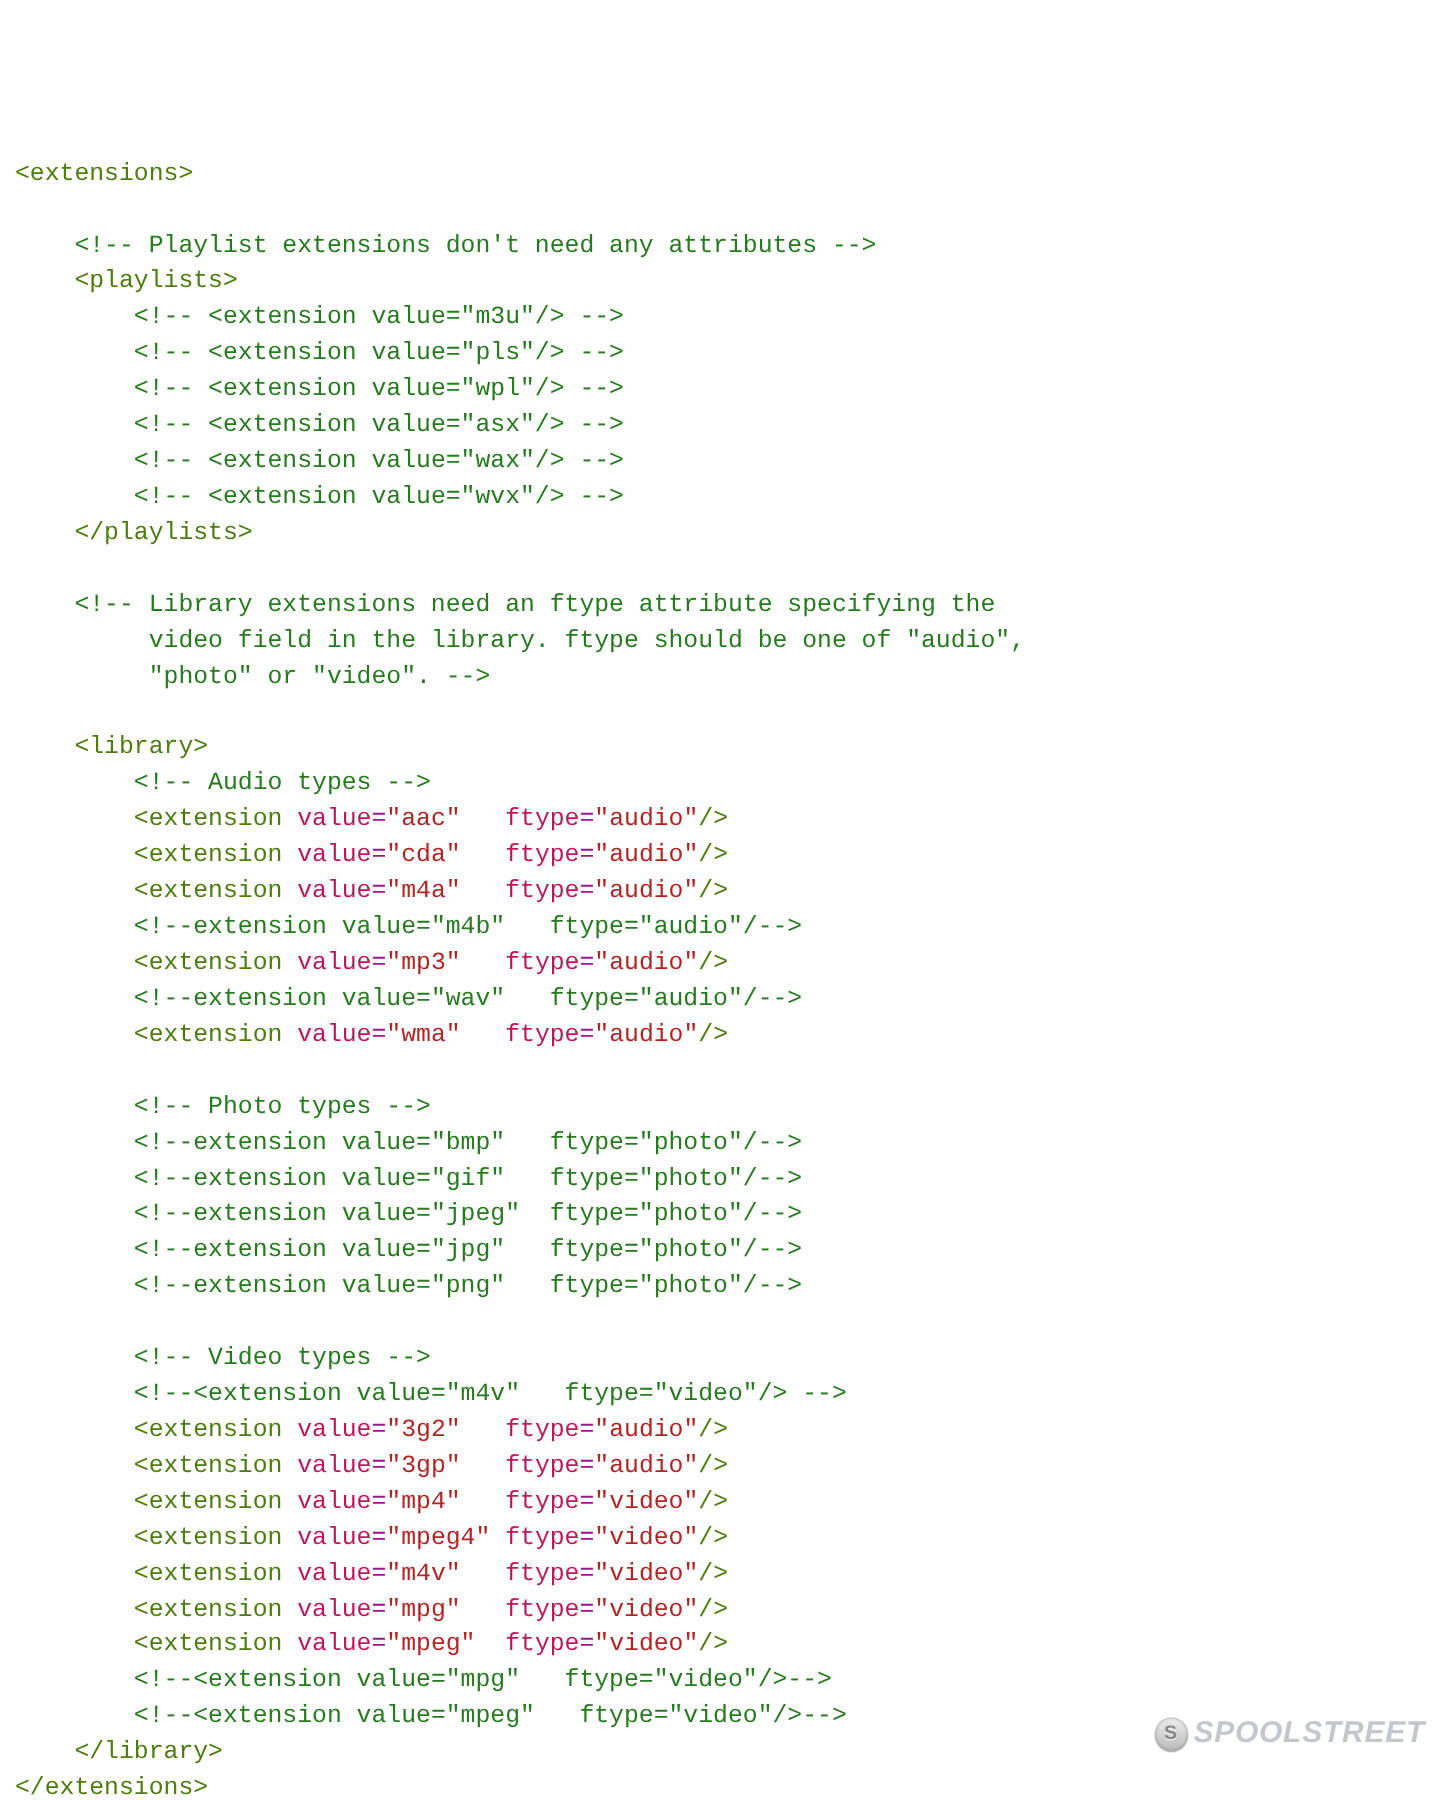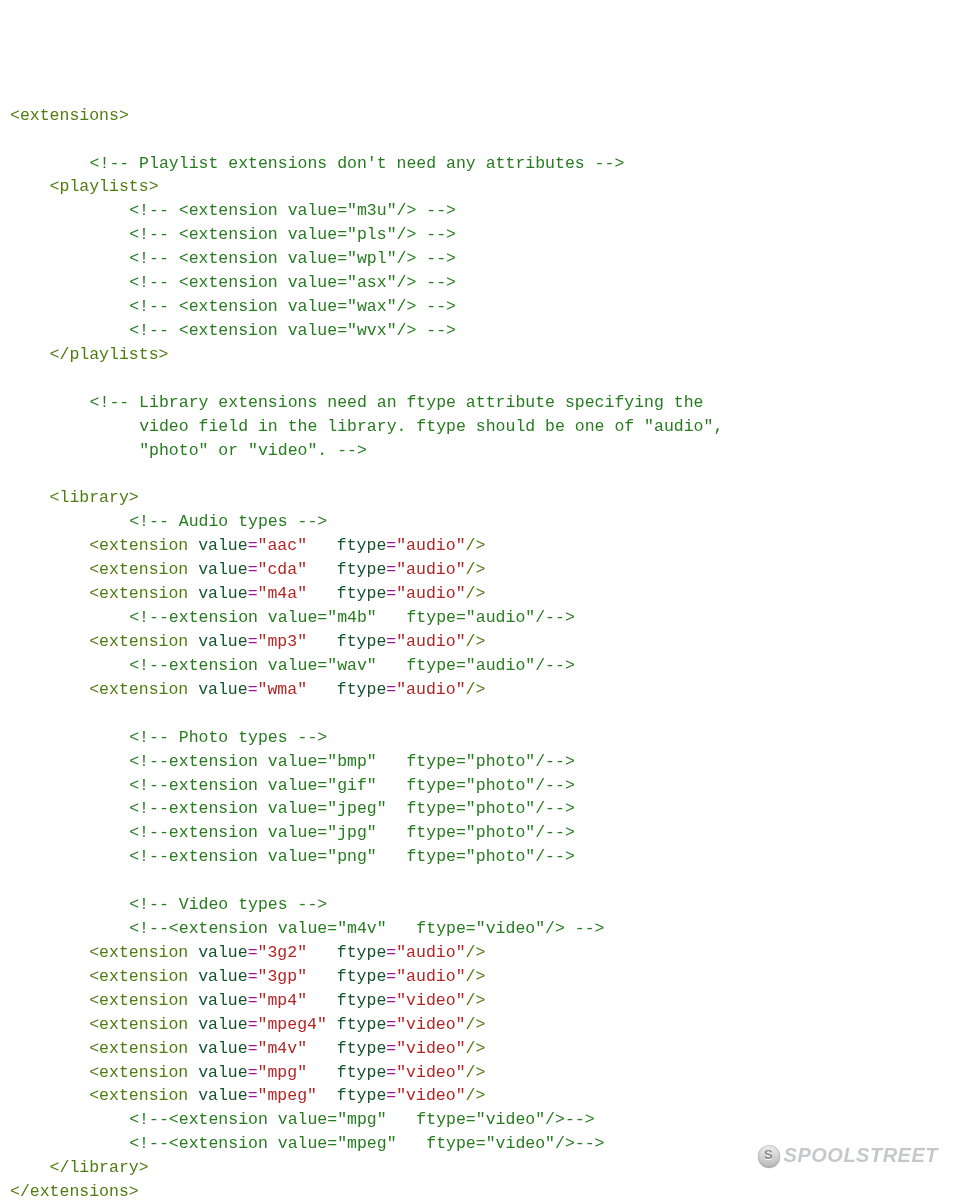--- a/index.html
+++ b/index.html
@@ -11,27 +11,27 @@
     line-height: 1.45;
     white-space: pre;
     color: #222;
     width: 960px;
     height: 1200px;
     box-sizing: border-box;
     position: relative;
     overflow: hidden;
   }
   .tag    { color: #4d7c0f; }   
-  .attr   { color: #14532d; }   
-  .cmt    { color: #267B1F; margin-left: 40px; }   
+  .attr   { color: #be185d; }   
+  .cmt    { color: #267B1F; }   
   .str    { color: #B52424; }   
   .eq     { color: #A11191; }
   .watermark {
     position: absolute;
-    right: 22px;
+    right: 10px;
     bottom: 30px;
     font-family: "Arial", sans-serif;
     font-size: 20px;
     letter-spacing: 0.5px;
     color: rgba(150,155,160,0.55);
     font-weight: 600;
     font-style: italic;
     text-shadow: 0 1px 0 #fff;
     display:flex;
     align-items:center;

